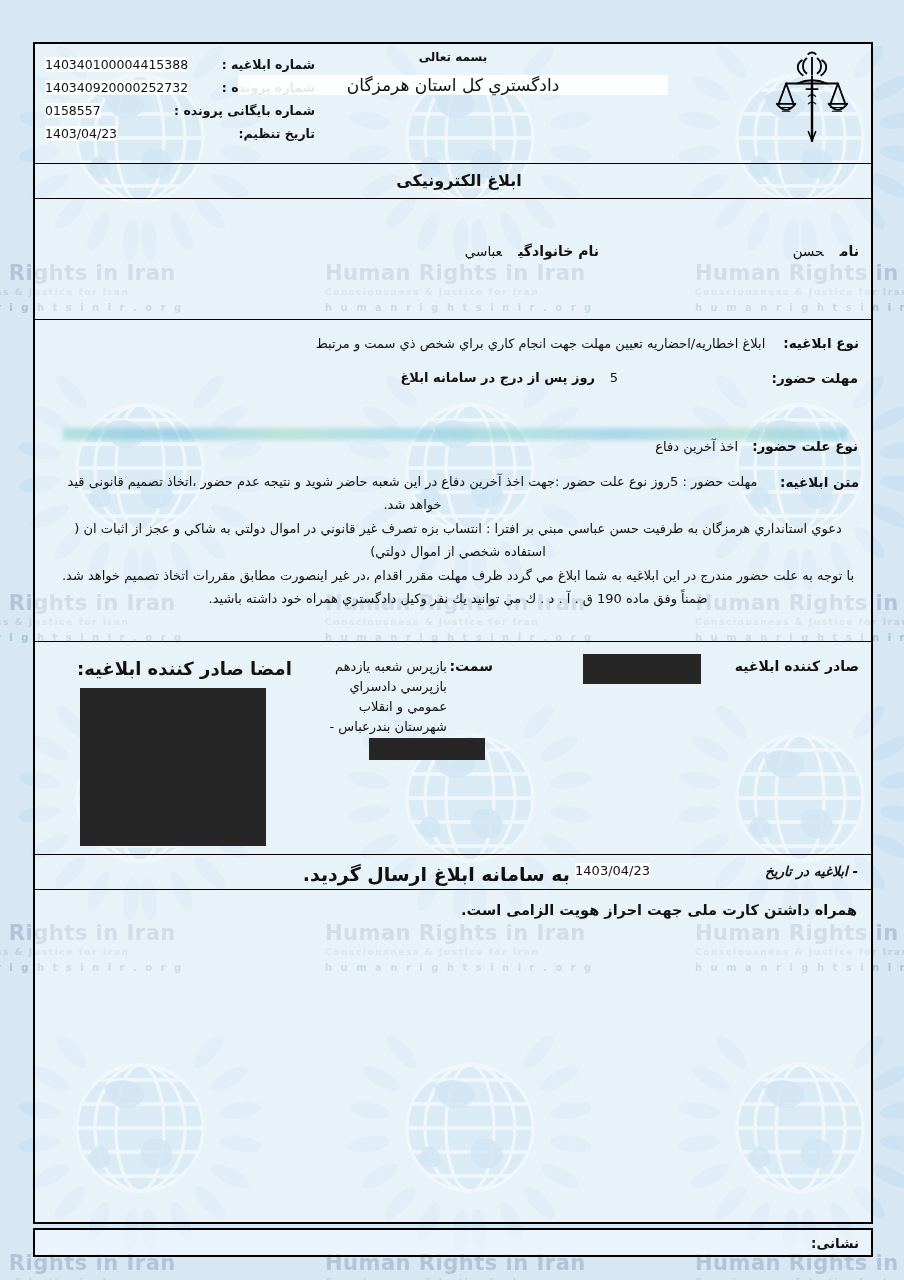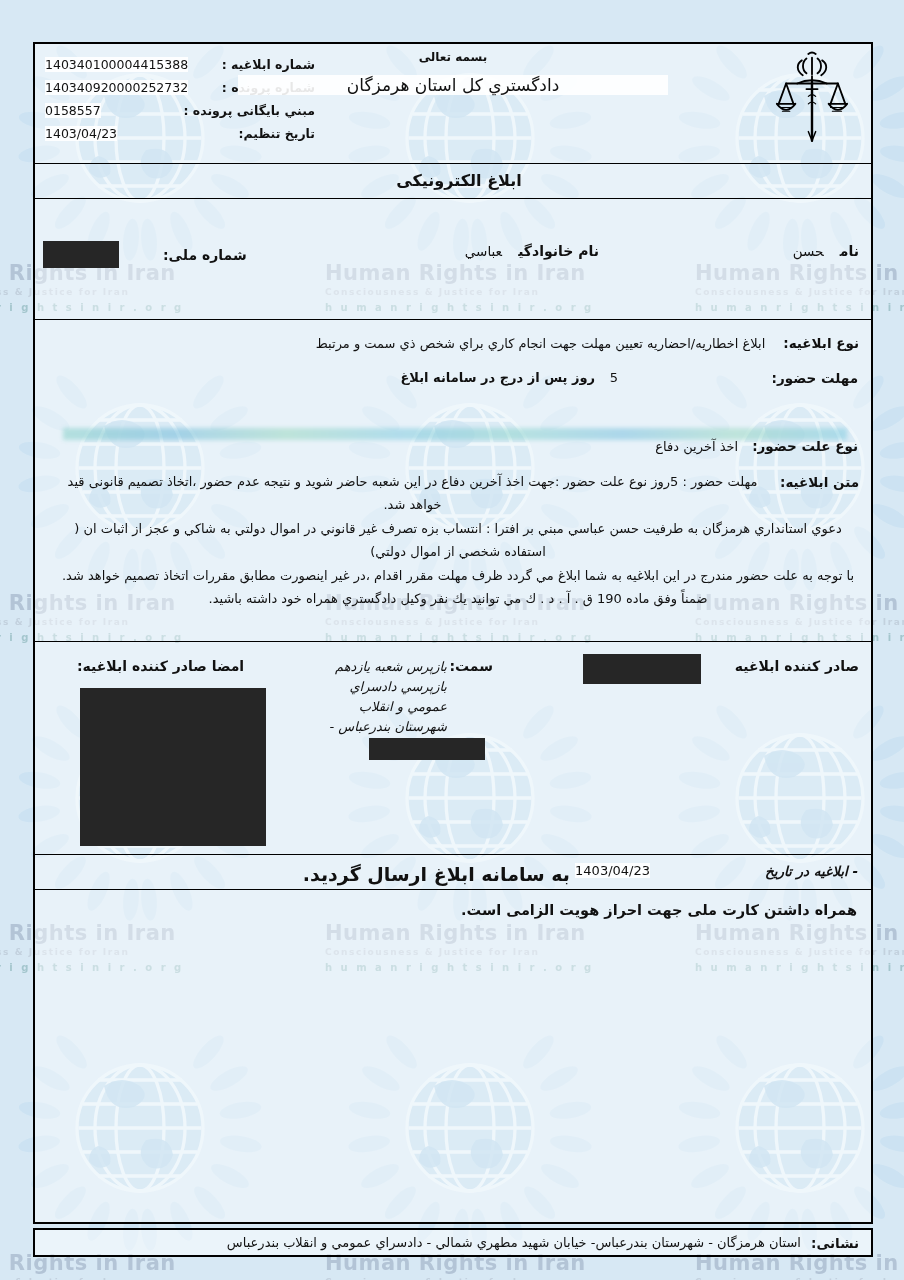--- a/index.html
+++ b/index.html
@@ -67,23 +67,23 @@
     background:linear-gradient(90deg,#74cabe,#5fb2d6,#8bd2b4,#6fc3db,#7fd0c5,#65b7d9,#8ed4b8,#72c6de); }
   .reason-row{ position:absolute; top:118px; right:13px; font-size:13px; }
   .reason-row b{ font-size:13.5px; margin-left:14px; }
   .body-par{ position:absolute; top:150px; right:12px; left:22px; font-size:13px; line-height:1.8; text-align:center; }
   .body-par b{ float:right; margin-left:12px; font-size:13.5px; }
   .body-text{ white-space:pre-line; }
   
   .iss-lbl   { position:absolute; right:12px;  top:16px; font-size:14px; }
   .redact-iss{ position:absolute; right:170px; top:12px; width:118px; height:30px; }
   .pos-lbl   { position:absolute; right:378px; top:16px; font-size:14px; }
-  .pos-val   { position:absolute; right:424px; top:15px; width:124px; font-size:13px; line-height:1.55; text-align:right;font-style:italic; }
+  .pos-val   { position:absolute; right:424px; top:15px; width:124px; font-size:13px; line-height:1.55; text-align:right; }
   .redact-pos{ position:absolute; right:386px; top:96px; width:116px; height:22px; }
-  .sig-lbl   { position:absolute; left:42px;   top:16px; font-size:14px; }
+  .sig-lbl   { position:absolute; left:42px;   top:16px; font-size:18px; }
   .redact-sig{ position:absolute; left:45px;   top:46px; width:186px; height:158px; }
   
   .sent-lbl   { position:absolute; right:13px;  top:8px; font-weight:bold; font-size:13.5px;font-style:italic; }
   .sent-date  { position:absolute; right:221px; top:8px; font-size:13px; direction:ltr; }
   .sent-suffix{ position:absolute; right:301px; top:8px; font-weight:bold; font-size:19px; }
   
   .id-notice{ padding:12px 14px; font-weight:bold; font-size:14.5px; text-align:right; }
   
   .address-box{
     position:absolute; left:33px; top:1228px; width:840px; height:29px;
@@ -523,21 +523,21 @@
       <div class="h-fields">
         <div class="h-row">
           <span class="lbl">شماره ابلاغیه :</span>
           <span class="val wbg">140340100004415388</span>
         </div>
         <div class="h-row">
           <span class="lbl">شماره پرونده :</span>
           <span class="val wbg">140340920000252732</span>
         </div>
         <div class="h-row">
-          <span class="lbl">مبني بایگانی پرونده :</span>
+          <span class="lbl">شماره بایگانی پرونده :</span>
           <span class="val wbg">0158557</span>
         </div>
         <div class="h-row">
           <span class="lbl">تاریخ تنظیم:</span>
           <span class="val wbg">1403/04/23</span>
         </div>
       </div>
       <div class="h-center">
         <div class="bismillah">بسمه تعالی</div>
         <div class="org-name wbg">دادگستري کل استان هرمزگان</div>
@@ -573,24 +573,20 @@
       <div class="doc-title">ابلاغ الکترونیکی</div>
     </div>
 
     <div class="sec sec-name">
       <div class="nm-g1">
         <b class="nm-lbl">نام</b><span class="nm-val">حسن</span>
       </div>
       <div class="nm-g2">
         <b class="nm-lbl">نام خانوادگی</b><span class="nm-val">عباسي</span>
       </div>
-      <div class="nm-g3">
-        <b class="nm-lbl">شماره ملی:</b>
-        <div class="redact redact-nid"></div>
-      </div>
     </div>
 
     <div class="sec sec-details">
       <div class="type-row">
         <b>نوع ابلاغیه:</b><span>ابلاغ اخطاریه/احضاریه تعیین مهلت جهت انجام کاري براي شخص ذي سمت و مرتبط</span>
       </div>
       <div class="deadline-row">
         <span class="lbl">مهلت حضور:</span>
         <span class="days">5</span>
         <span class="unit">روز پس از درج در سامانه ابلاغ</span>
@@ -624,16 +620,15 @@
     </div>
 
     <div class="sec sec-notice">
       <div class="id-notice">همراه داشتن کارت ملی جهت احراز هویت الزامی است.</div>
     </div>
 
   </div>
 
   <div class="address-box">
     <b>نشانی:</b>
-    <span>استان هرمزگان - شهرستان بندرعباس- خیابان شهید مطهري شمالي - دادسراي عمومي و انقلاب بندرعباس</span>
   </div>
 
 </div>
 
 </body></html>

